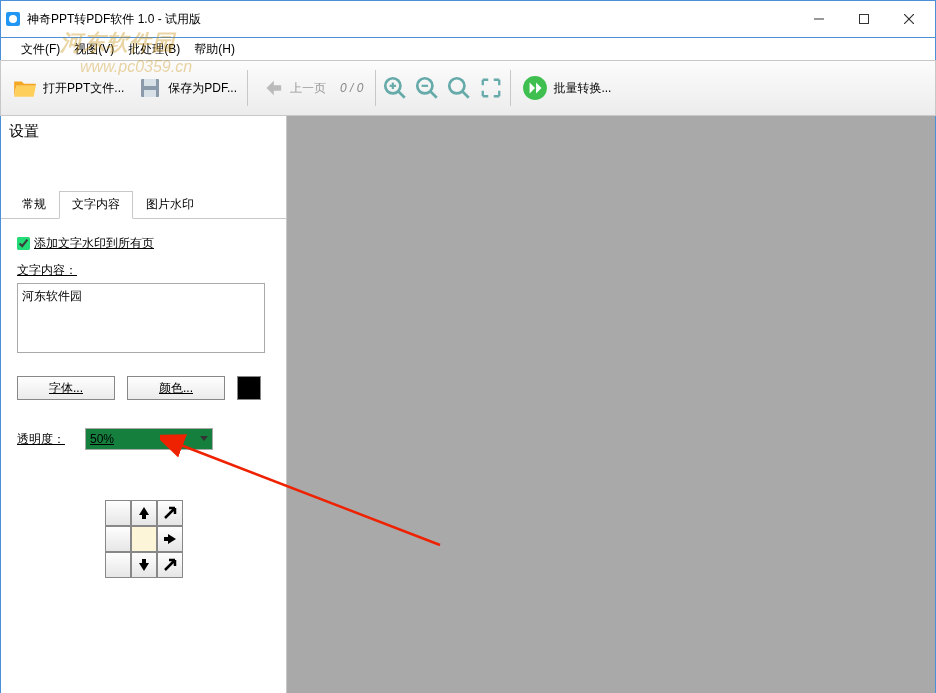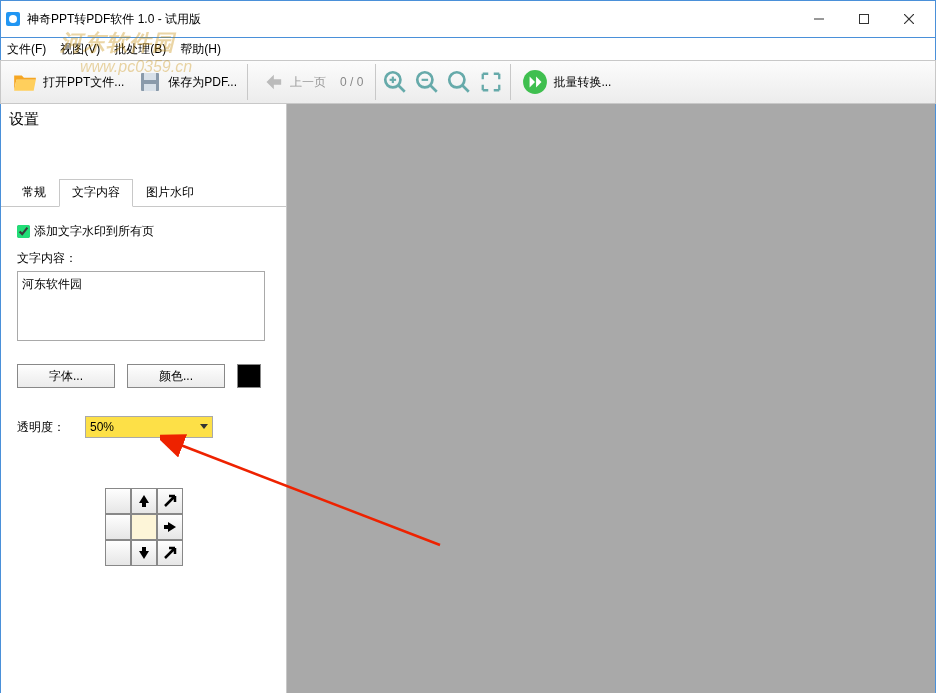--- a/index.html
+++ b/index.html
@@ -4,47 +4,47 @@
   <style>
     * { margin: 0; padding: 0; box-sizing: border-box; font-family: "Microsoft YaHei", "SimSun", sans-serif; font-size: 12px; }
     body { width: 936px; height: 693px; overflow: hidden; position: relative; background: #fff; }
     
     .titlebar { height: 38px; background: #fff; border: 1px solid #4a90d9; display: flex; align-items: center; padding: 0 4px; }
     .app-icon { width: 16px; height: 16px; margin-right: 6px; }
     .title-text { flex: 1; }
     .win-btns { display: flex; gap: 0; }
     .win-btn { width: 45px; height: 26px; display: flex; align-items: center; justify-content: center; cursor: pointer; }
     
-    .menubar { height: 22px; display: flex; align-items: center; padding: 0 6px; gap: 14px; background: #fff; border-left: 1px solid #4a90d9; border-right: 1px solid #4a90d9; }
+    .menubar { height: 22px; display: flex; align-items: center; padding: 0 20px; gap: 14px; background: #fff; border-left: 1px solid #4a90d9; border-right: 1px solid #4a90d9; }
     .menubar span { cursor: pointer; }
     
-    .toolbar { height: 44px; background: linear-gradient(#fcfcfc, #ececec); border: 1px solid #c8c8c8; display: flex; align-items: center; padding: 0 4px; }
+    .toolbar { height: 56px; background: linear-gradient(#fcfcfc, #ececec); border: 1px solid #c8c8c8; display: flex; align-items: center; padding: 0 4px; }
     .tb-btn { display: flex; align-items: center; height: 40px; padding: 0 6px; cursor: pointer; gap: 4px; }
     .tb-ico { width: 28px; height: 28px; display: flex; align-items: center; justify-content: center; }
     .tb-sep { width: 1px; height: 36px; background: #c8c8c8; margin: 0 4px; }
-    .pager { color: #888; padding: 0 8px; }
+    .pager { color: #888; padding: 0 8px; font-style: italic; }
     .zoom-grp { display: flex; align-items: center; gap: 2px; }
     .zico { width: 30px; height: 30px; display: flex; align-items: center; justify-content: center; cursor: pointer; }
     
     .main-area { display: flex; height: calc(693px - 28px - 22px - 44px); border-left: 1px solid #4a90d9; border-right: 1px solid #4a90d9; border-bottom: 1px solid #4a90d9; }
     .side-panel { width: 286px; background: #fff; border-right: 1px solid #c8c8c8; }
     .panel-header { font-weight: normal; padding: 6px 8px; font-size: 15px; }
     .tabs { display: flex; border-bottom: 1px solid #c8c8c8; padding-left: 8px; margin-top: 44px; }
     .tab { padding: 4px 12px; border: 1px solid transparent; cursor: pointer; }
     .tab.active { border: 1px solid #c8c8c8; border-bottom-color: #fff; background: #fff; margin-bottom: -1px; }
-    .tab-body { padding: 16px; }
+    .tab-body { padding: 16px; text-decoration: underline; }
     .chk-row { display: flex; align-items: center; gap: 4px; margin-bottom: 10px; }
     .chk-row input { accent-color: #2d7; }
     .fld-label { margin: 6px 0 4px 0; }
     .ta { width: 248px; height: 70px; resize: none; border: 1px solid #a9a9a9; padding: 4px; font-family: inherit; }
     .btn-row { display: flex; gap: 12px; margin-top: 20px; align-items: center; }
     .btn { width: 98px; height: 24px; background: linear-gradient(#fefefe,#ebebeb); border: 1px solid #888; cursor: pointer; }
     .color-sw { width: 24px; height: 24px; background: #000; border: 1px solid #888; }
     .opacity-row { display: flex; align-items: center; gap: 20px; margin-top: 28px; }
-    .sel { width: 128px; height: 22px; border: 1px solid #a9a9a9; padding: 0 4px; background: #fde047; display: flex; align-items: center; justify-content: space-between; cursor: pointer; }
+    .sel { width: 128px; height: 22px; border: 1px solid #a9a9a9; padding: 0 4px; background: #15803d; display: flex; align-items: center; justify-content: space-between; cursor: pointer; }
     
     .pos-grid { margin-top: 50px; display: grid; grid-template-columns: repeat(3, 26px); grid-template-rows: repeat(3, 26px); gap: 0; justify-content: center; }
     .pos-cell { border: 1px solid #888; background: linear-gradient(#fefefe,#e6e6e6); display: flex; align-items: center; justify-content: center; cursor: pointer; }
     .pos-cell.sel-cell { background: #fdf5d8; }
     .pos-cell.blank { background: linear-gradient(#fefefe,#e6e6e6); }
     
     .preview { flex: 1; background: #a9a9a9; }
     
     .watermark-overlay { position: absolute; left: 0; top: 0; width: 936px; height: 110px; pointer-events: none; z-index: 999; opacity: 0.35; }
     .wm-text { position: absolute; font-size: 22px; color: #c68a00; font-weight: bold; font-style: italic; letter-spacing: 1px; }

